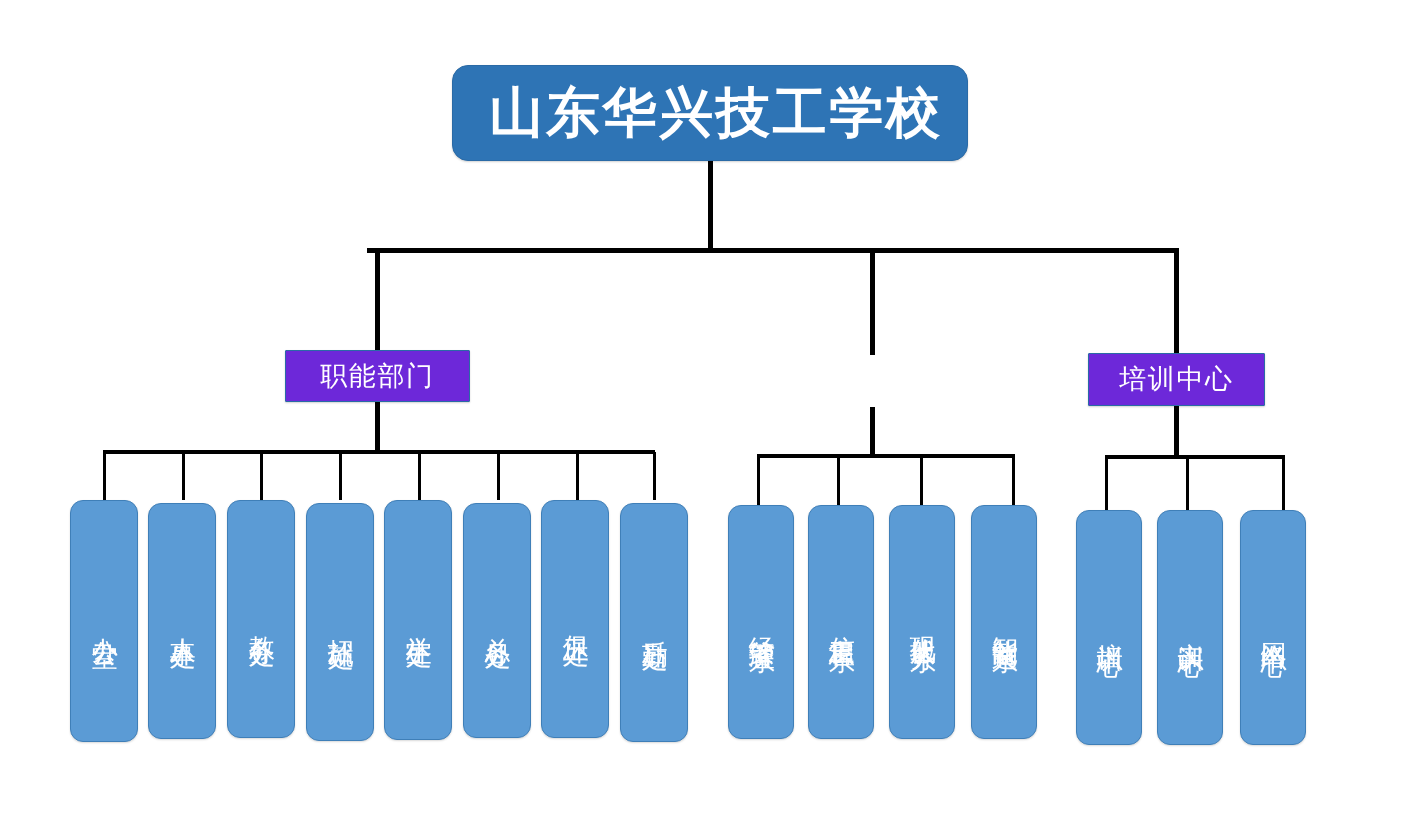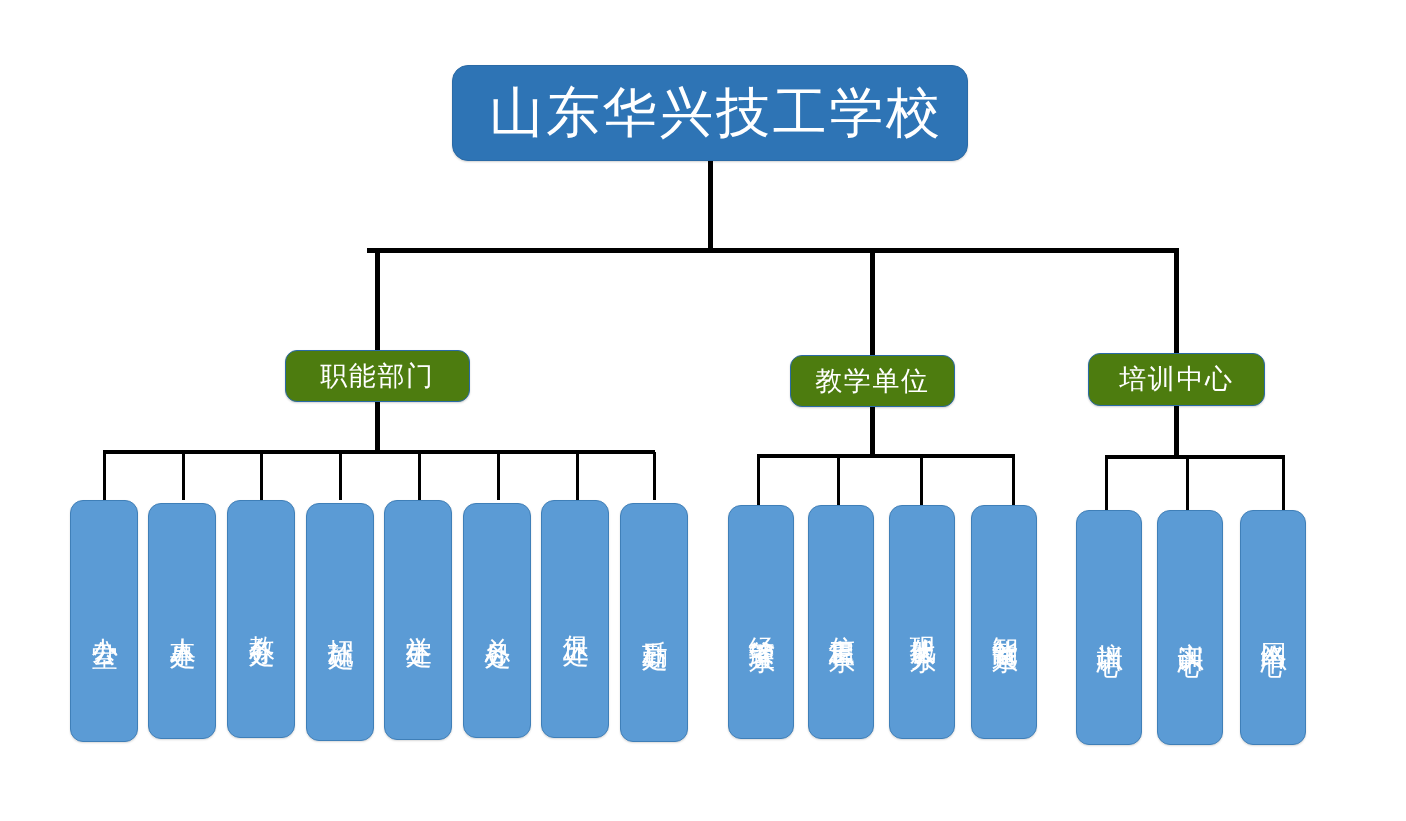--- a/index.html
+++ b/index.html
@@ -38,30 +38,30 @@
     text-align: center;
     letter-spacing: 0.04em;
   }
 
   .node.root {
     background: #2E74B5;
     border: 1px solid #2a6aa6;
     border-radius: 16px;
     font-size: 54px;
     line-height: 1;
-    font-weight: 400;
+    font-weight: 700;
     letter-spacing: 0.05em;
     box-shadow: 0 1px 2px rgba(0,0,0,0.18);
     padding-left: 12px;
   }
 
   .node.mid {
-    background: #4d7c0f;
+    background: #6d28d9;
     border: 1px solid #2a6aa6;
-    border-radius: 12px;
+    border-radius: 1px;
     font-size: 27px;
     line-height: 1;
     letter-spacing: 0.06em;
     box-shadow: 0 1px 2px rgba(0,0,0,0.18);
   }
 
   .node.leaf {
     background: #5B9BD5;
     border: 1px solid #3f7fb8;
     border-radius: 13px;
@@ -129,23 +129,20 @@
   <div class="node leaf" style="left:463px; top:503px; width:68px; height:235px;">
     <span class="vtext">总务处</span>
   </div>
   <div class="node leaf" style="left:541px; top:500px; width:68px; height:238px;">
     <span class="vtext">保卫处</span>
   </div>
   <div class="node leaf" style="left:620px; top:503px; width:68px; height:239px;">
     <span class="vtext">后勤处</span>
   </div>
 
-  <div class="node mid" style="left:790px; top:355px; width:165px; height:52px;">
-    <span>教学单位</span>
-  </div>
 
   <div class="line v" style="left:870px; top:407px; width:5px; height:49px;"></div>
   <div class="line h" style="left:757px; top:454px; width:258px; height:4px;"></div>
 
   <div class="line v" style="left:757px; top:456px; width:3px; height:49px;"></div>
   <div class="line v" style="left:837px; top:456px; width:3px; height:49px;"></div>
   <div class="line v" style="left:920px; top:456px; width:3px; height:49px;"></div>
   <div class="line v" style="left:1012px; top:456px; width:3px; height:49px;"></div>
 
   <div class="node leaf" style="left:728px; top:505px; width:66px; height:234px;">

